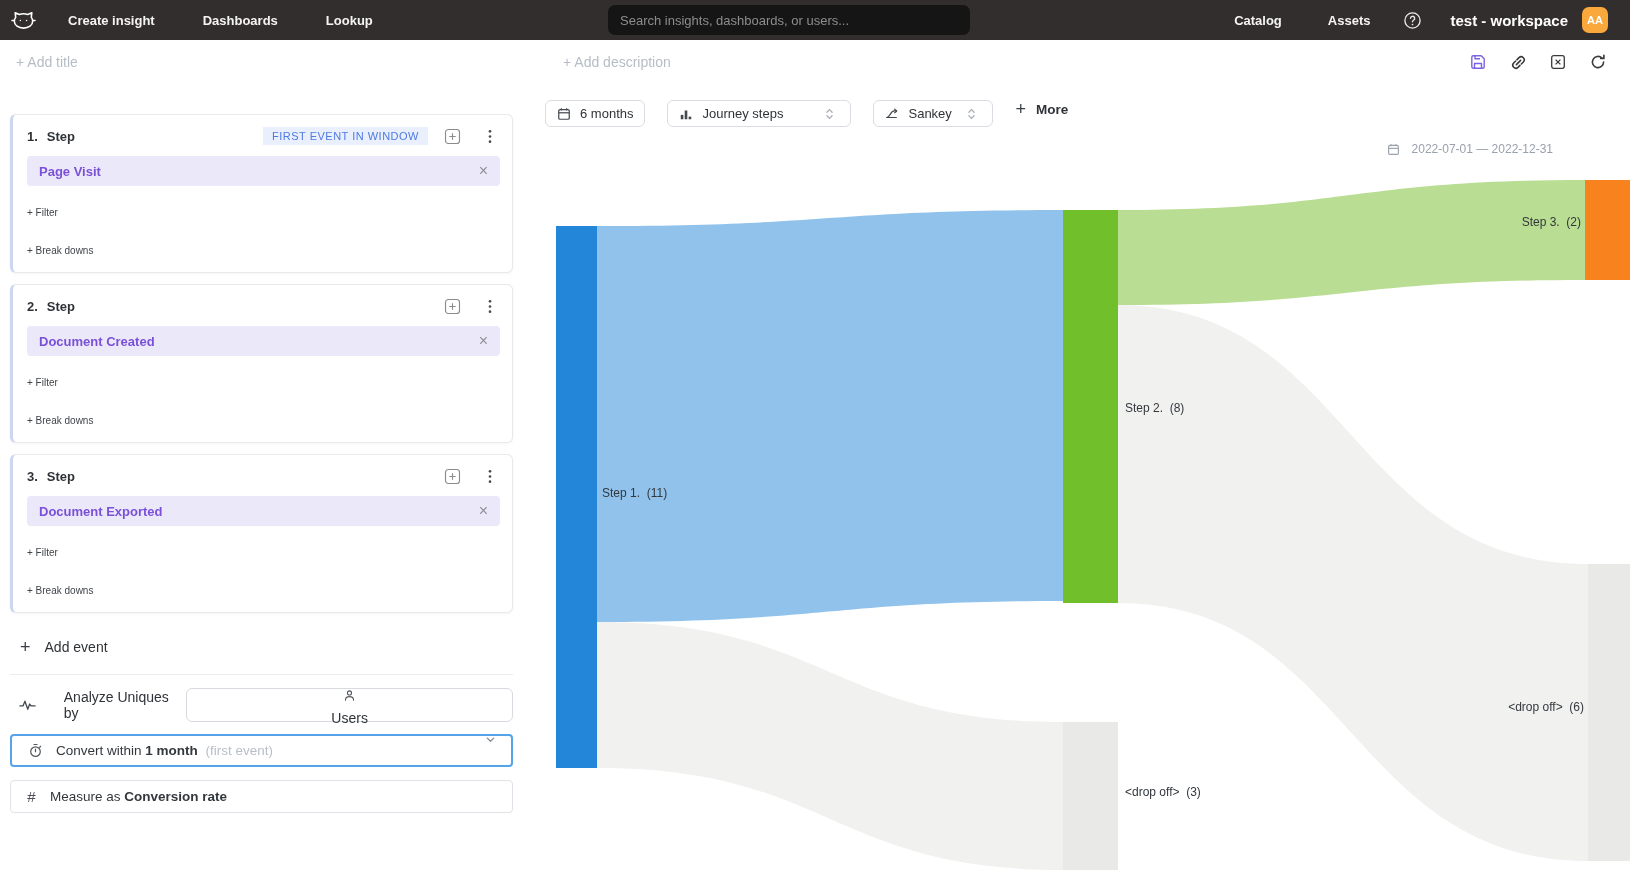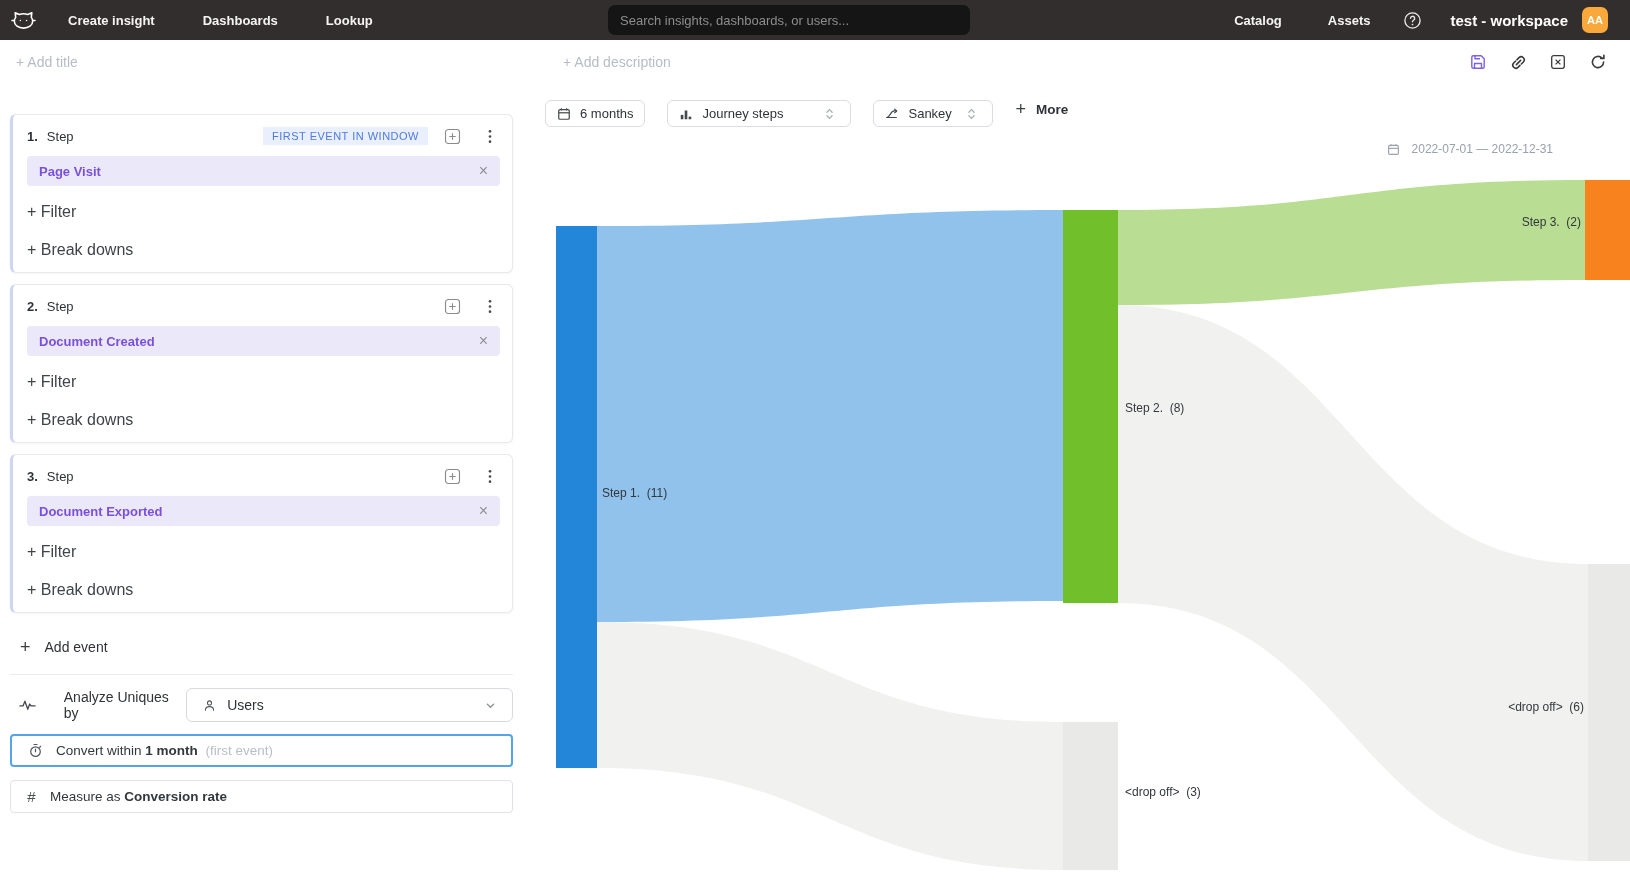--- a/index.html
+++ b/index.html
@@ -40,42 +40,42 @@
     font-size:11px; letter-spacing:.4px; color:#5d6b7b; cursor:pointer; border-left:1px solid #e9e9ec; }
   .tab:first-child { border-left:none; }
   .tab.selected { background:#e7e9f8; color:#2b3037; border-left:none; }
 
   .step-card { margin-top:14px; border:1px solid #e8e8ed; border-left:3px solid #ccd6f1;
     border-radius:6px; background:#fff; box-shadow:0 1px 3px rgba(30,30,60,.05);
     padding:10px 12px 10px 14px; }
   .step-card + .step-card { margin-top:11px; }
   .step-head { display:flex; align-items:center; height:22px; }
   .step-num { font-size:13px; font-weight:700; color:#2f3338; }
-  .step-label { font-size:13px; font-weight:400; color:#2f3338; margin-left:9px; }
+  .step-label { font-size:13px; font-weight:700; color:#2f3338; margin-left:9px; }
   .badge { margin-left:auto; background:#e9effc; color:#4e7ae2; font-size:11px;
     letter-spacing:.5px; border-radius:0; padding:3px 9px; }
   .head-actions { margin-left:auto; display:flex; align-items:center; gap:18px; }
   .badge + .head-actions { margin-left:14px; }
   .event-pill { margin-top:9px; height:30px; background:#ebe9f9; border-radius:4px;
     display:flex; align-items:center; padding:0 12px; cursor:pointer; }
   .event-name { color:#7b50d8; font-size:13px; font-weight:700; }
   .pill-x { margin-left:auto; color:#8f8f98; font-size:16px; line-height:1; cursor:pointer; }
   .add-link { margin-top:14px; height:24px; display:flex; align-items:center;
-    font-size:16px; color:#3f444a; cursor:pointer; }
+    font-size:10px; color:#3f444a; cursor:pointer; }
   .add-link + .add-link { margin-top:14px; }
 
   .add-event-row { margin-top:21px; display:flex; align-items:center; gap:14px;
     padding-left:10px; font-size:14px; color:#2f3338; cursor:pointer; height:26px; }
   .plus-glyph { font-size:18px; color:#3a3f45; font-weight:400; line-height:1; }
   .divider { margin-top:14px; border-top:1px solid #ececee; }
 
   .analyze-row { margin-top:13px; display:flex; align-items:center; height:34px; }
   .analyze-label { margin-left:26px; font-size:14px; color:#2f3338; }
   .select-box { margin-left:auto; width:330px; height:34px; border:1px solid #d7dbe0;
-    border-radius:6px; display:flex; align-items:center; padding:0 12px; gap:8px; cursor:pointer; background:#fff; }
+    border-radius:6px; display:flex; align-items:center; padding:0 12px; gap:8px; cursor:pointer; background:#fff;flex-direction:column; }
   .select-value { font-size:14px; color:#2f3338; }
   .select-box .chev { margin-left:auto; }
 
   .setting-box { margin-top:12px; height:33px; border:1px solid #dfe3e7; border-radius:4px;
     display:flex; align-items:center; padding:0 13px; gap:11px; cursor:pointer; background:#fff; }
   .setting-box.focused { border:2px solid #55a3e8; margin-top:12px; }
   .setting-box:last-child { margin-top:13px; }
   .setting-text { font-size:13.5px; color:#33383d; }
   .setting-strong { font-weight:700; }
   .setting-muted { color:#b9bfc8; margin-left:4px; }

